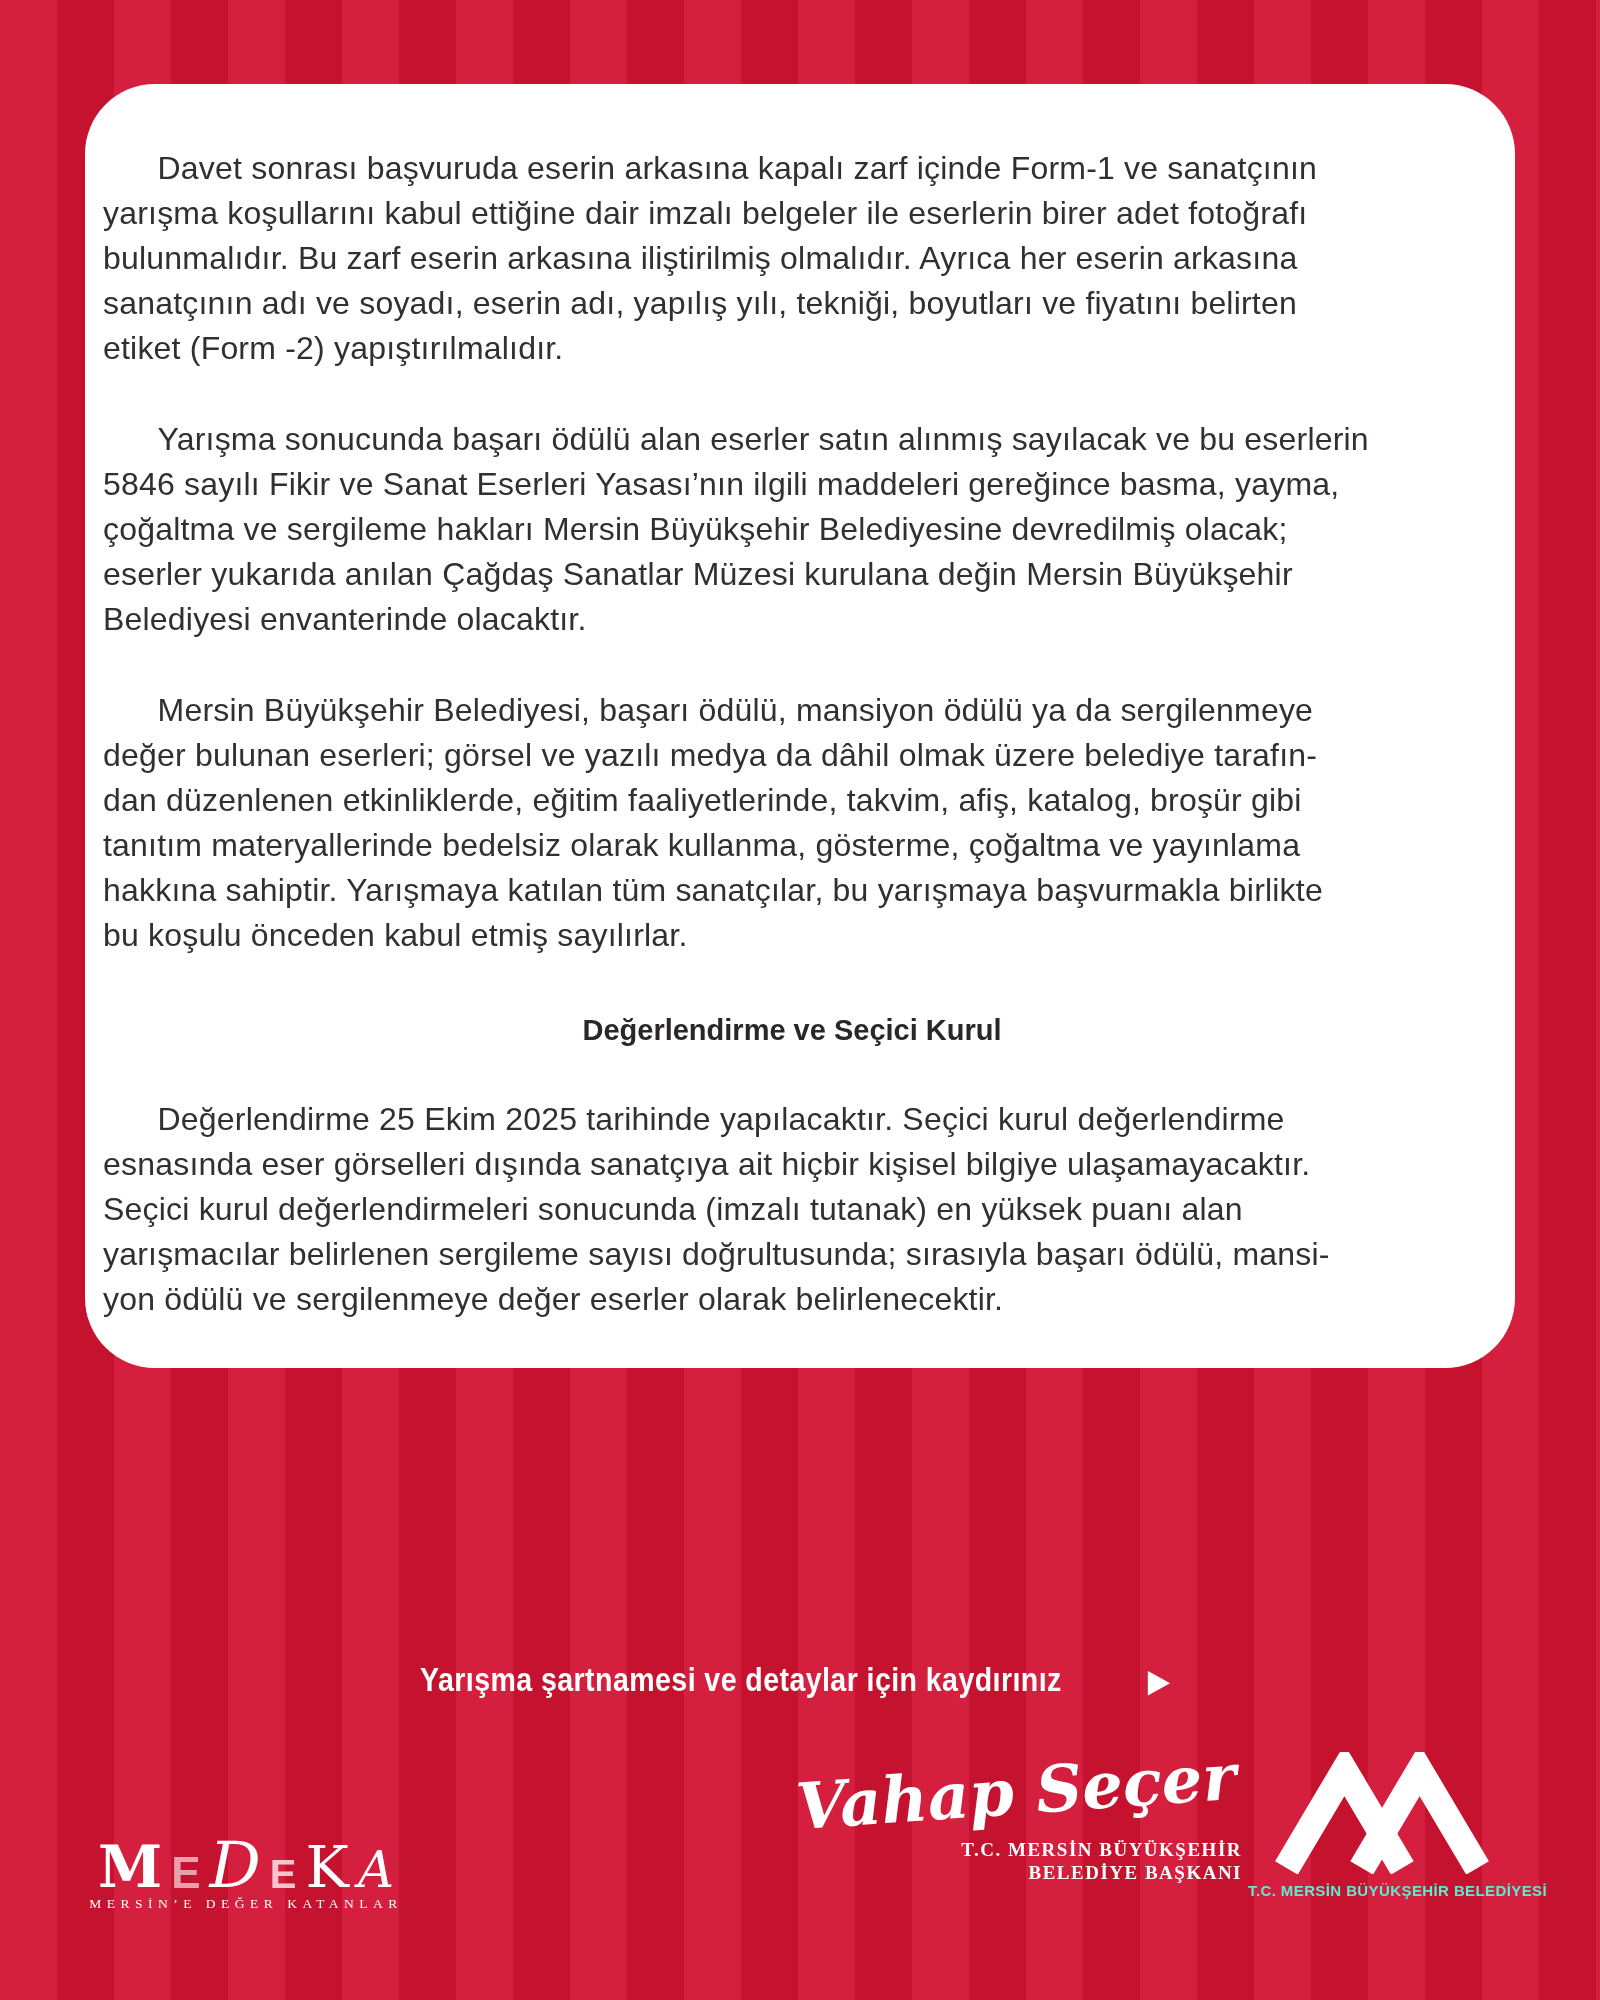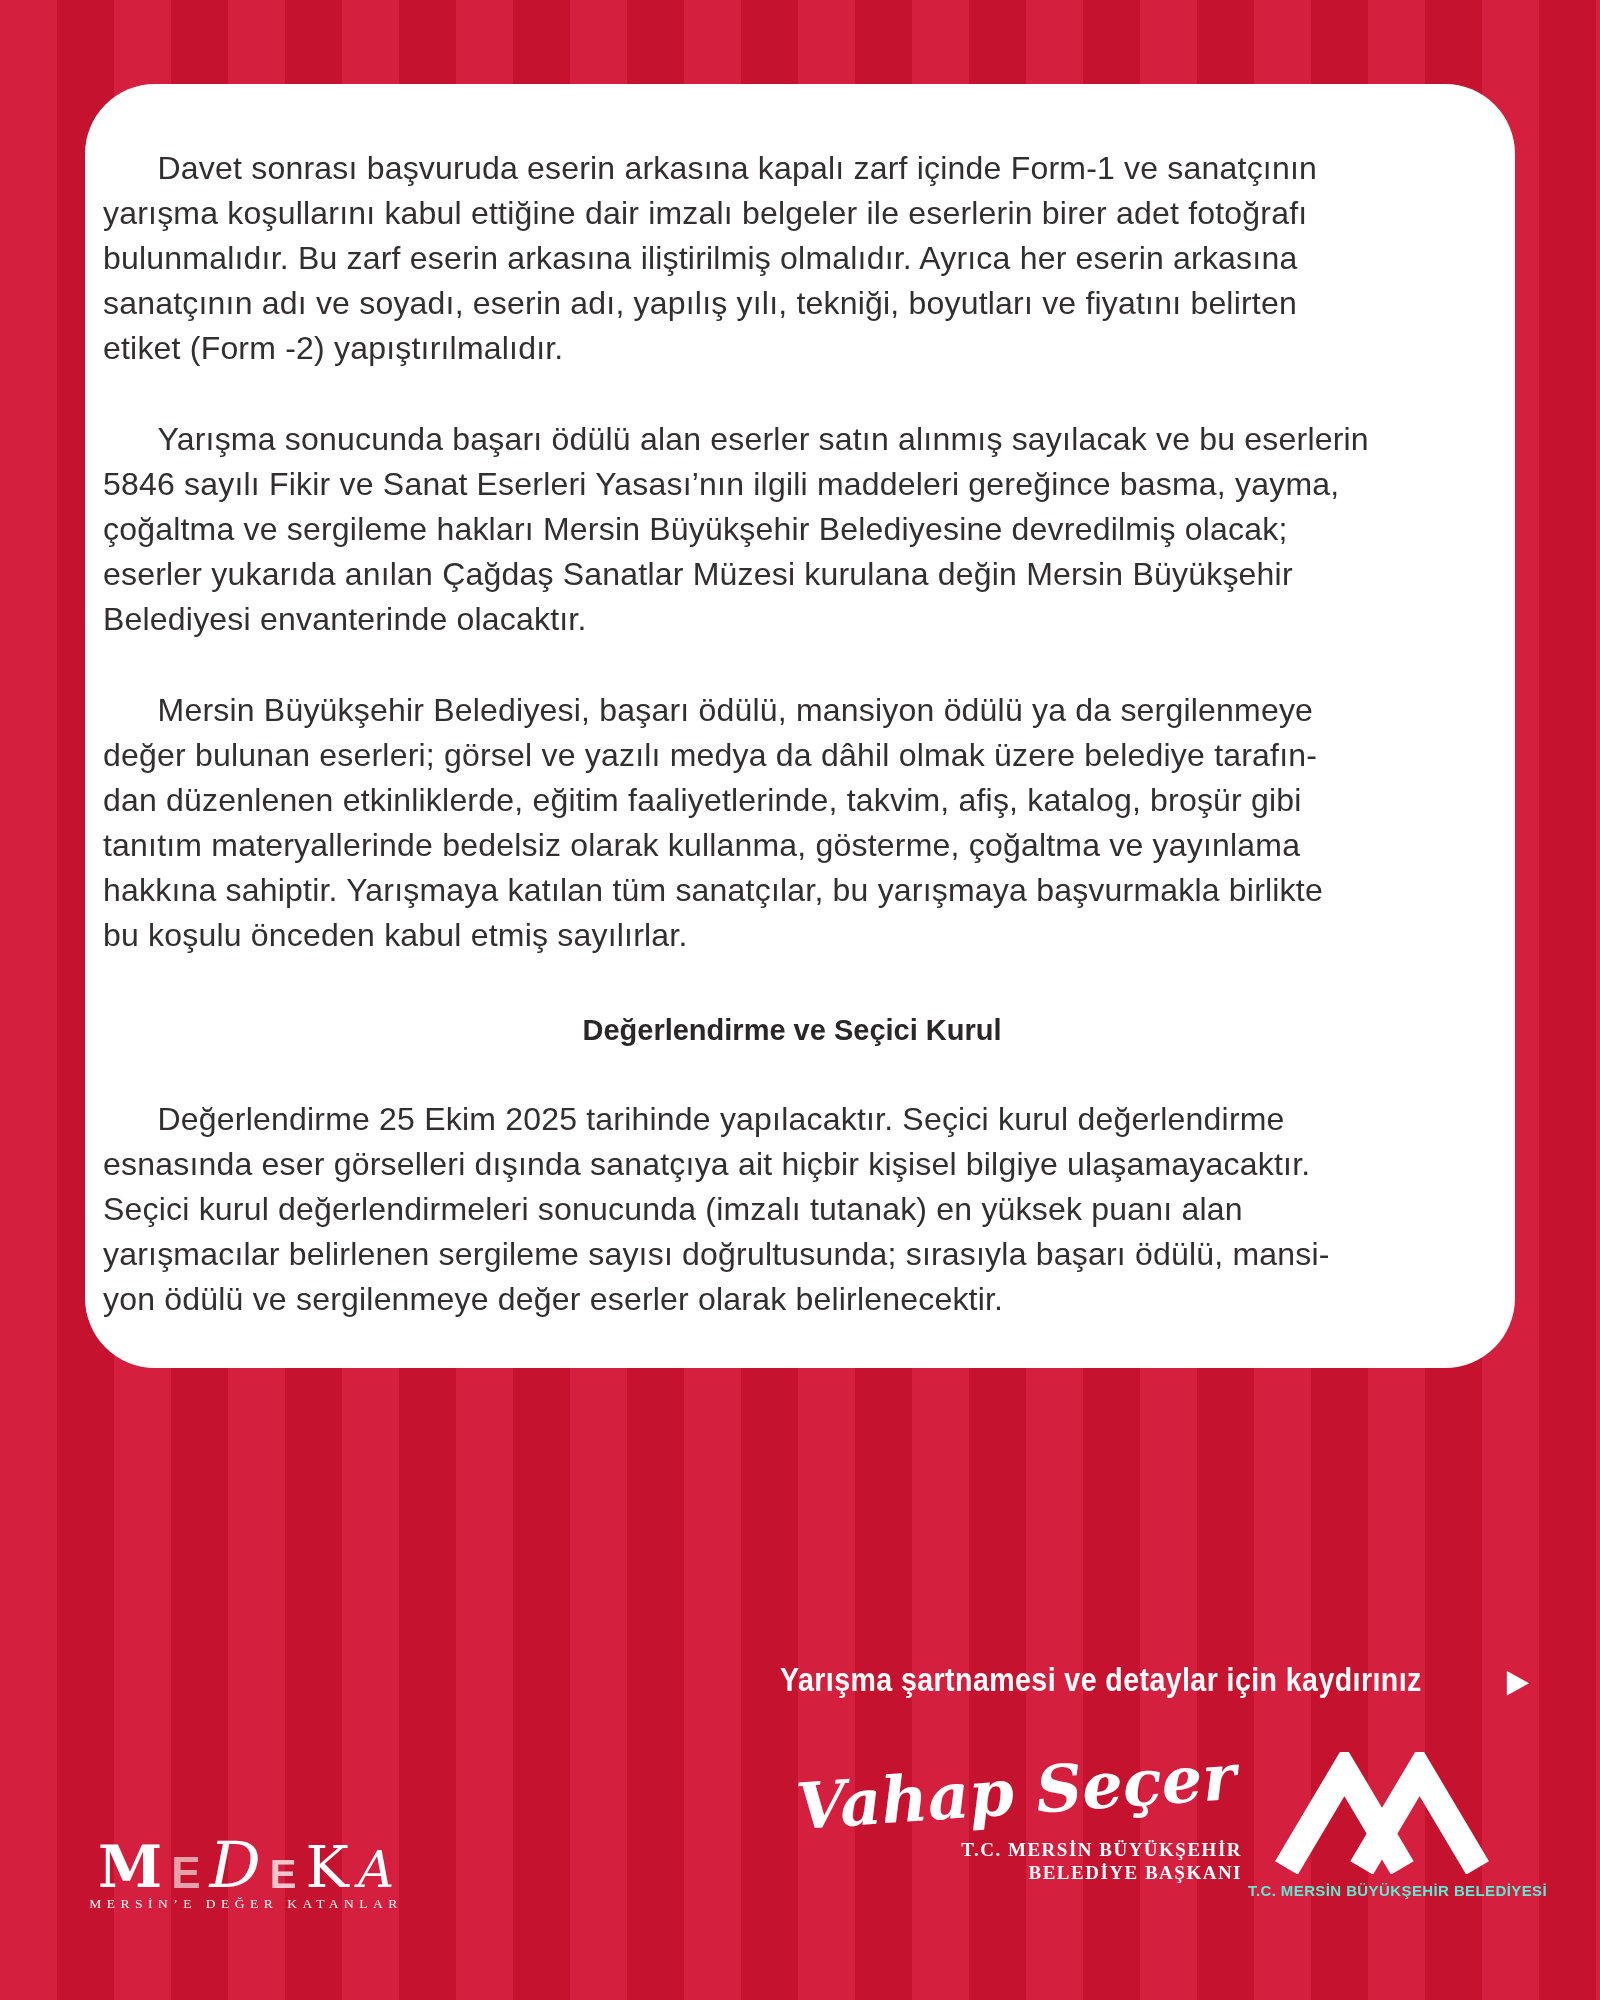--- a/index.html
+++ b/index.html
@@ -39,21 +39,21 @@
     font-weight:bold;
     color:#2b2728;
     margin:56px 0 50px 12px;
     text-align:center;
   }
 
   
   .scroll-hint {
     position:absolute;
     left:0; right:70px; top:1660px;
-    text-align:right;
+    text-align:center;
     color:#ffffff;
     font-weight:bold;
     font-size:34px;
     letter-spacing:0.5px;
   }
   .scroll-hint .condense { display:inline-block; transform:scaleX(0.84); transform-origin:center; }
   .scroll-hint .arrow { display:inline-block; margin-left:14px; font-size:30px; transform:scaleX(0.9); }
 
   
   .medeka {

